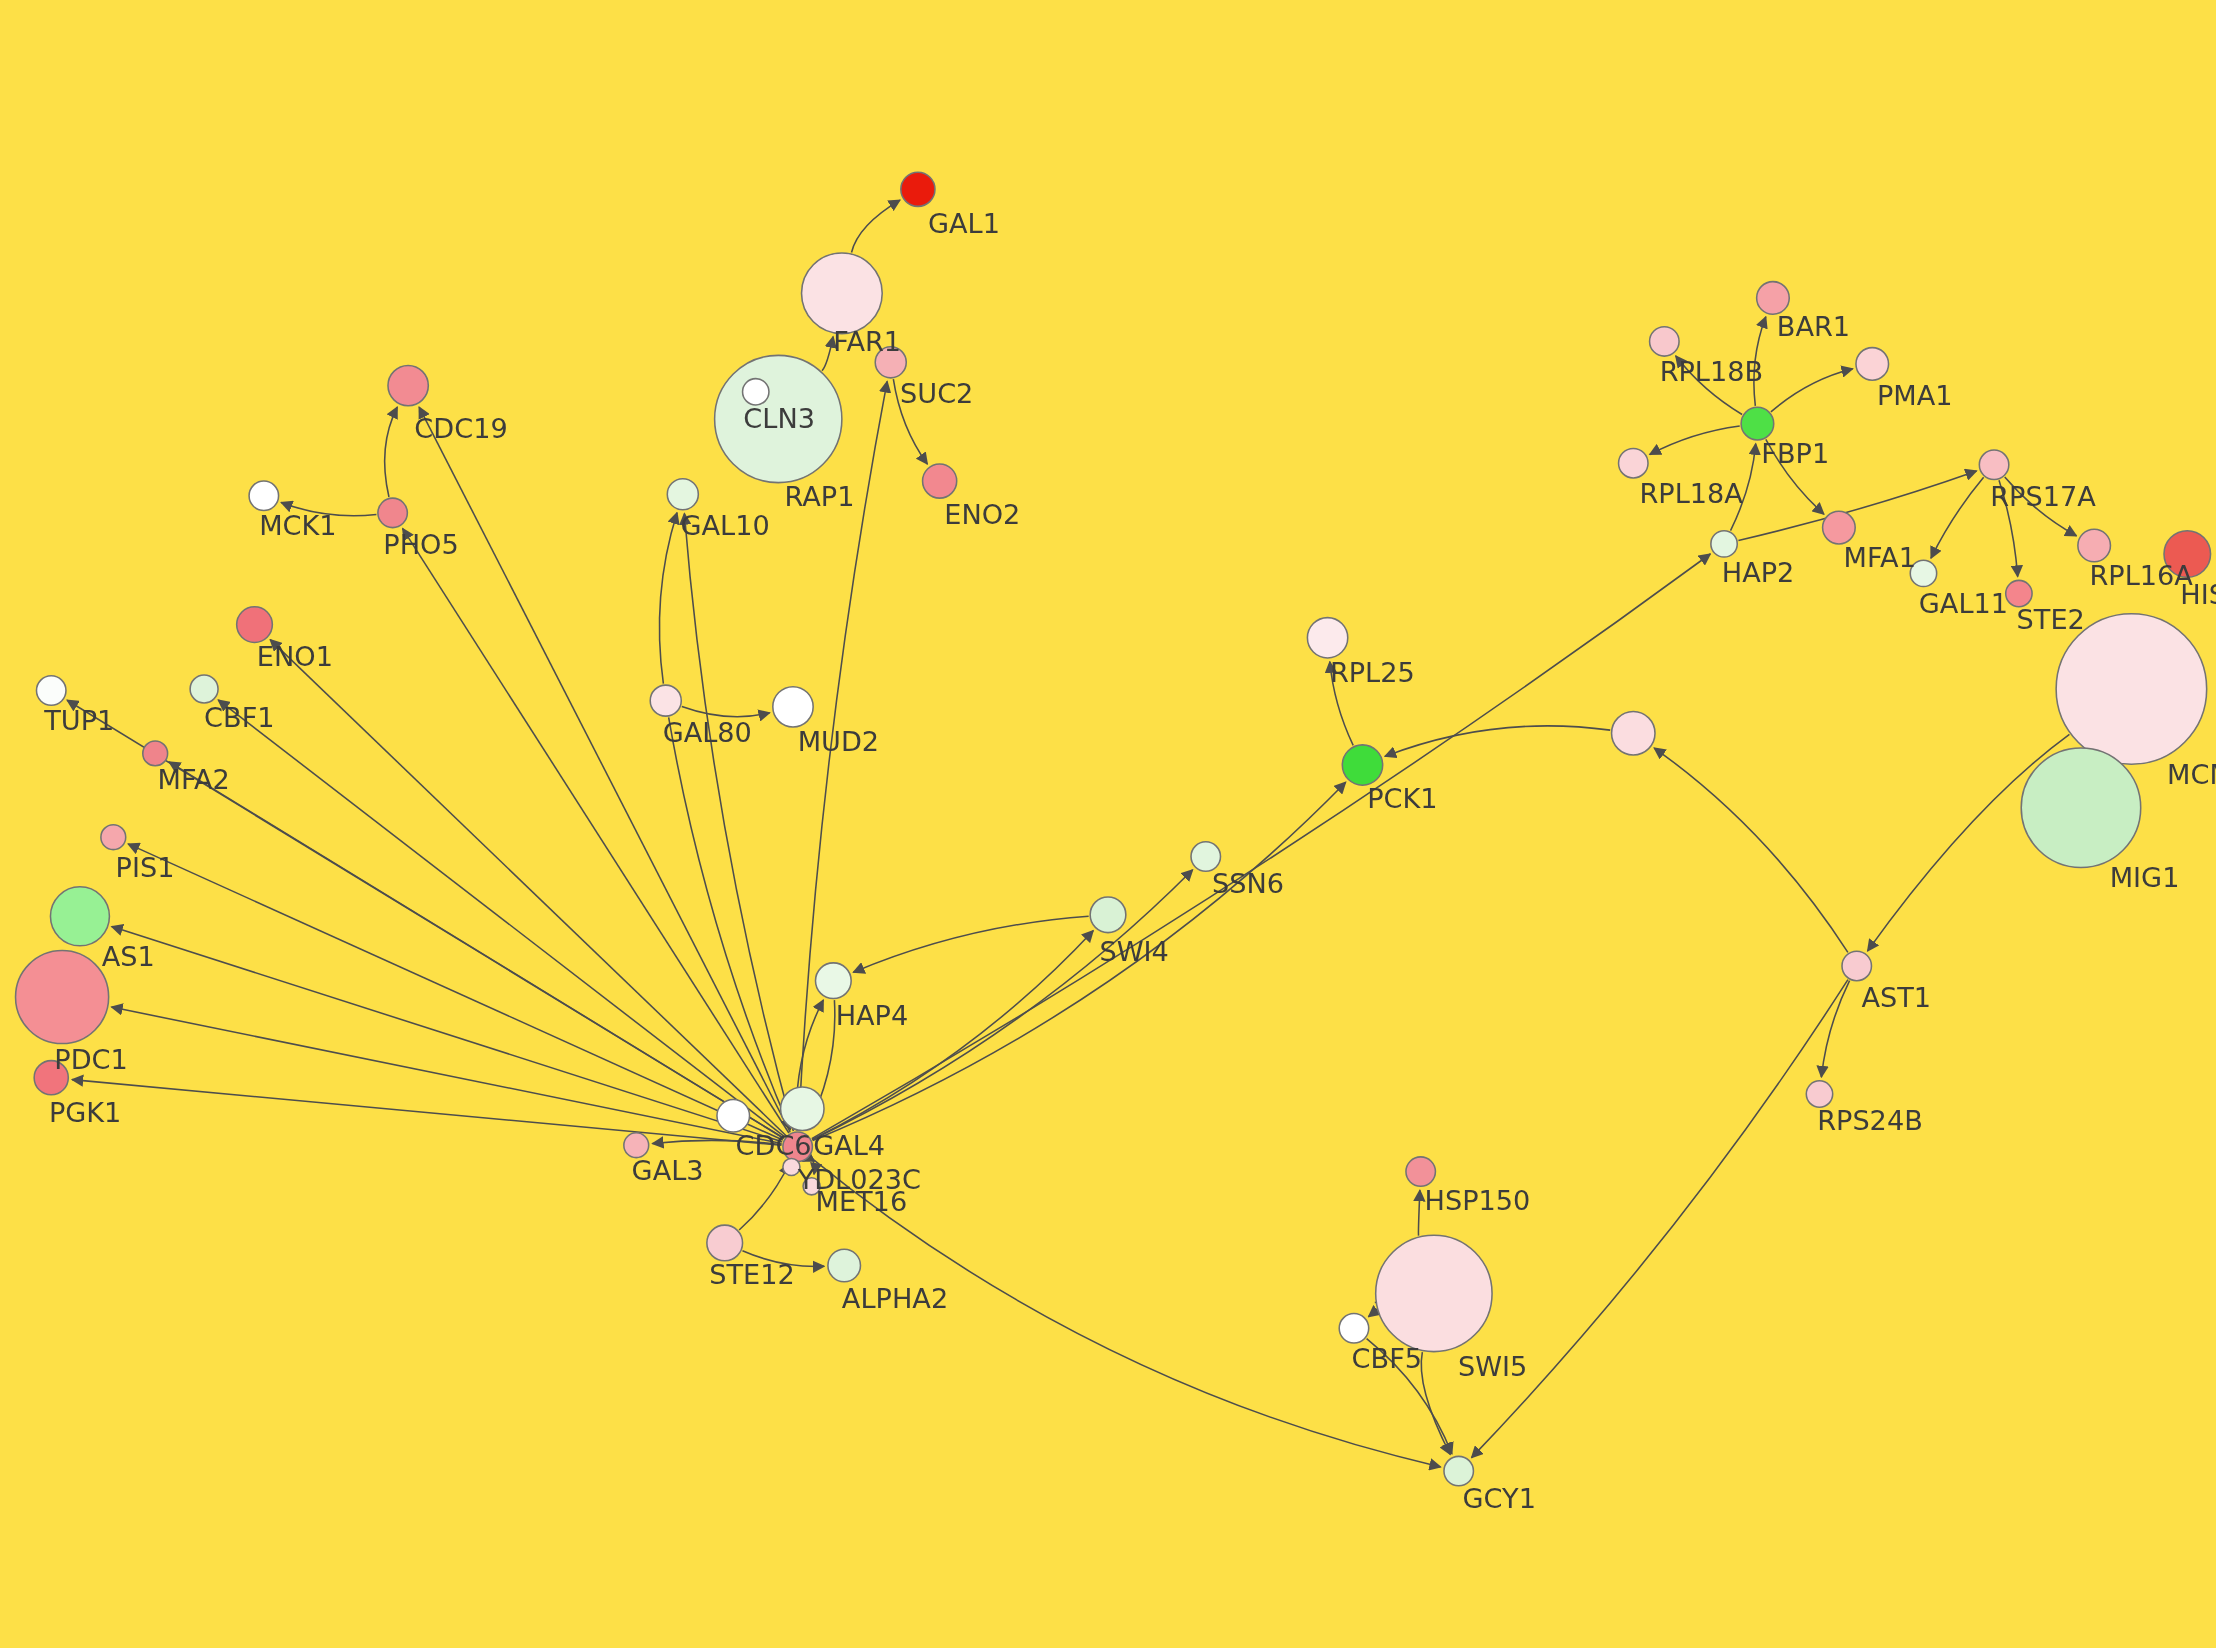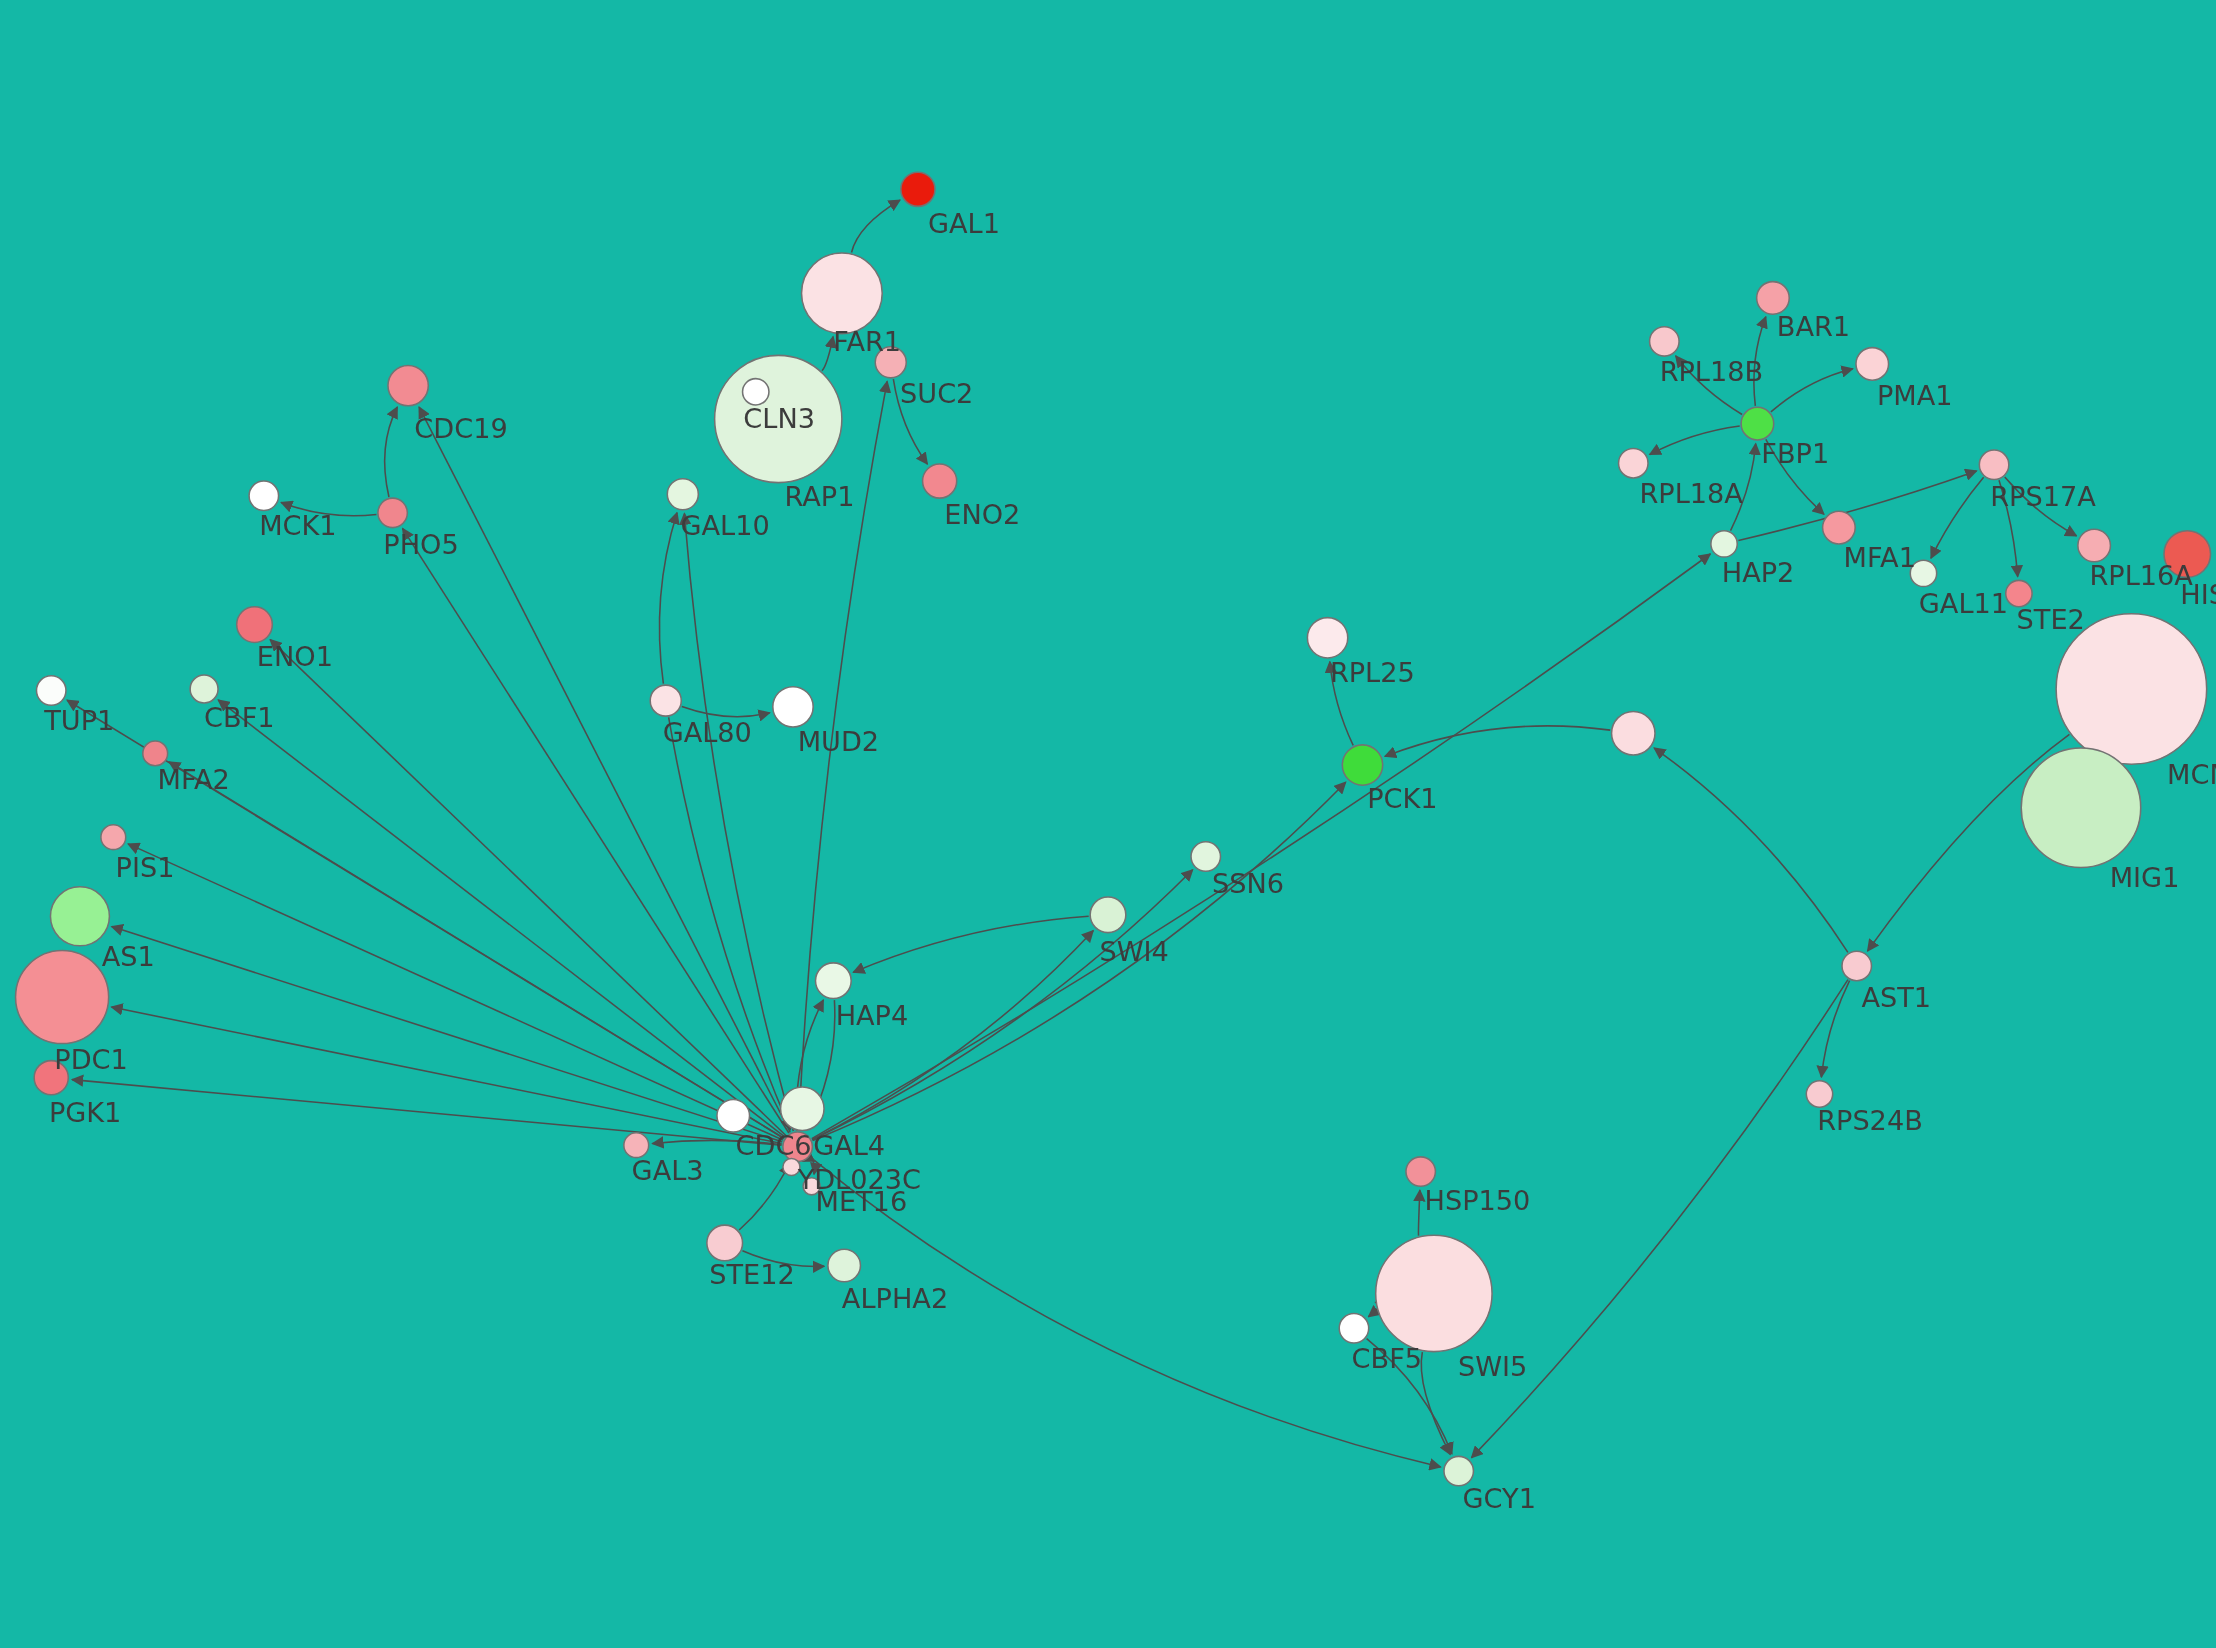--- a/index.html
+++ b/index.html
@@ -1,17 +1,17 @@
 <!DOCTYPE html>
 <html style="font-size:12.4px"><head>
 <meta charset="utf-8">
 <style>
   html, body { margin: 0; padding: 0; background: #ffffff; }
   body { width: 2216px; height: 1648px; overflow: hidden; }
-  .graph-canvas { position: relative; width: 2216px; height: 1648px; background: #14b8a6; }
+  .graph-canvas { position: relative; width: 2216px; height: 1648px; background: #fde047; }
   svg { display: block; }
   .edge {
     fill: none;
     stroke: #4d4d4d;
     stroke-width: 2;
   }
   .node {
     stroke: #737373;
     stroke-width: 2;
   }

